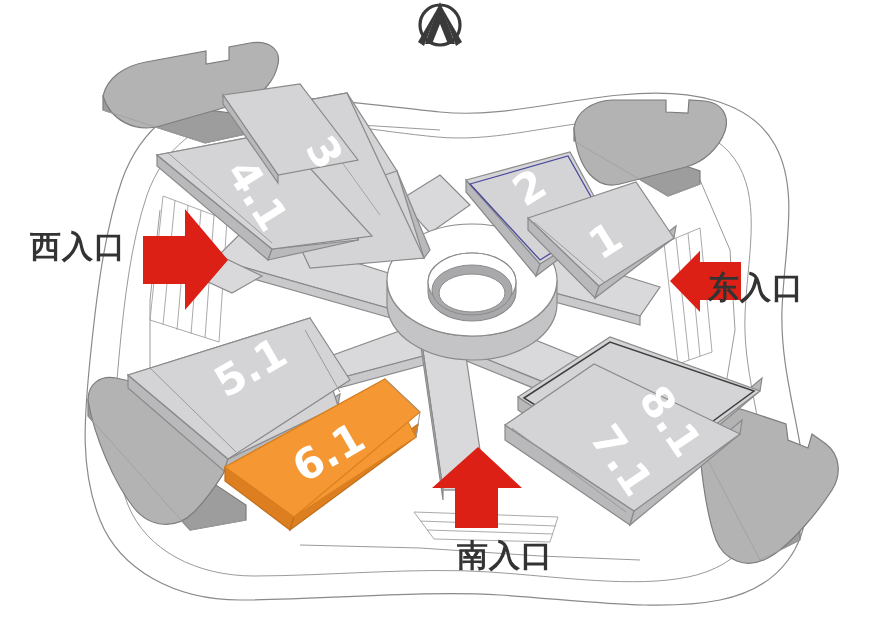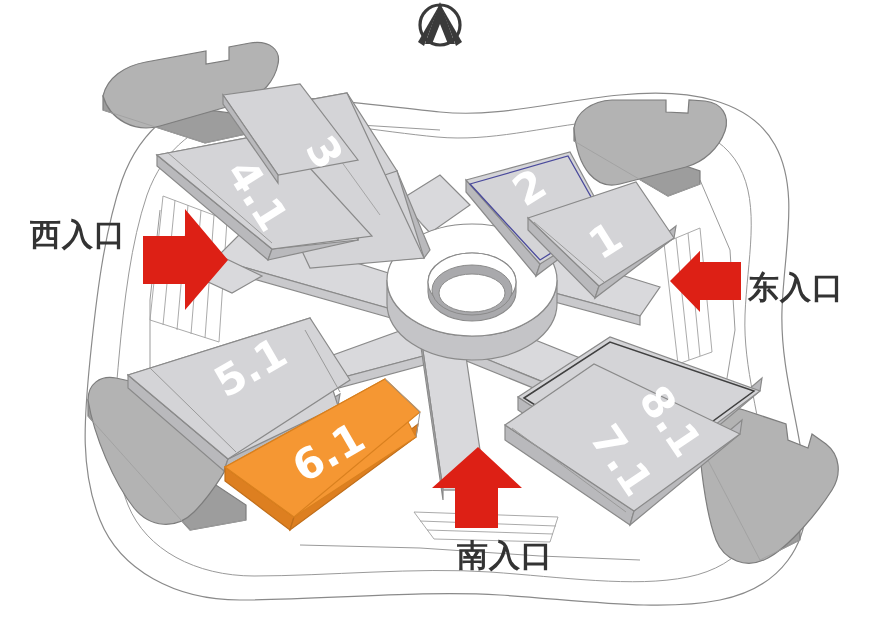--- a/index.html
+++ b/index.html
@@ -30,22 +30,22 @@
   .entrance-label {
     position: absolute;
     font-family: "DejaVu Sans", "Liberation Sans", sans-serif;
     font-weight: bold;
     font-size: 31px;
     color: #333333;
     letter-spacing: 1px;
     white-space: nowrap;
     line-height: 1;
   }
-  #lbl-west { left: 30px; top: 219px; font-family: Liberation Serif, serif; }
-  #lbl-east { left: 748px; top: 272px; }
+  #lbl-west { left: 30px; top: 231px; font-family: Liberation Serif, serif; }
+  #lbl-east { left: 708px; top: 272px; }
   #lbl-south { left: 432px; top: 540px; margin-left: 25px; }
   .hall-text {
     font-family: "DejaVu Sans", "Liberation Sans", sans-serif;
     font-weight: bold;
     fill: #ffffff;
     font-size: 42px;
   }
 </style>
 </head>
 <body>

